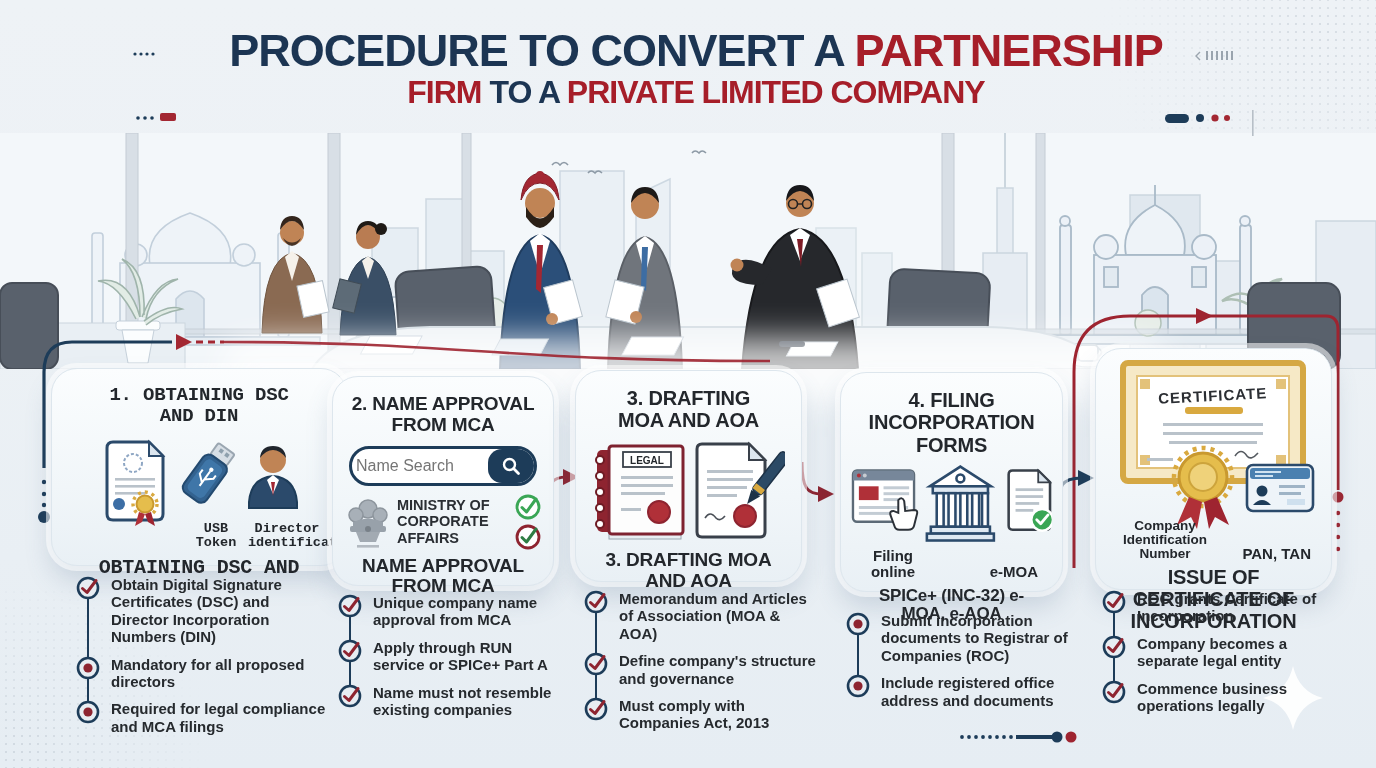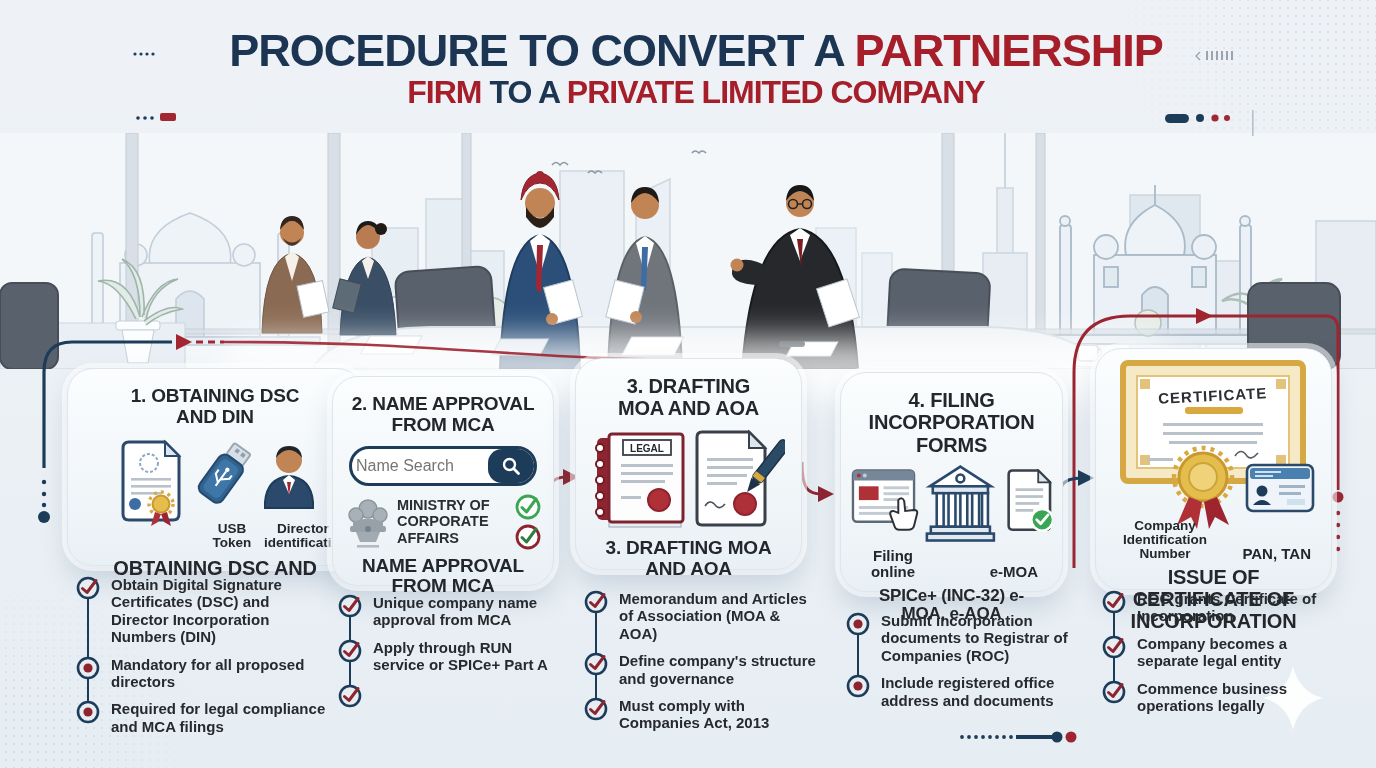--- a/index.html
+++ b/index.html
@@ -285,21 +285,21 @@
           <circle cx="1004" cy="737" r="1.9"></circle>
           <circle cx="1011" cy="737" r="1.9"></circle>
       </g>
       <line x1="1016" y1="737" x2="1052" y2="737" stroke="#1d3c59" stroke-width="4"></line>
       <circle cx="1057" cy="737" r="5.5" fill="#1d3c59"></circle>
       <circle cx="1071" cy="737" r="5.5" fill="#9e2430"></circle>
       <path d="M1293,666 q6,26 30,32 q-24,6 -30,32 q-6,-26 -30,-32 q24,-6 30,-32 Z" fill="#ffffff" opacity=".9"></path>
     </g>
   </svg>
 
-  <section class="card" style="left:67px;top:368px;width:296px;height:198px;">
+  <section class="card" style="left:51px;top:368px;width:296px;height:198px;font-family:Liberation Mono, monospace;">
     <h3 style="max-width:200px;">1. OBTAINING DSC AND DIN</h3>
     <div class="iconrow" style="gap:10px;">
       <svg width="200" height="92" viewBox="0 0 200 92">
         <g>
           <path d="M8,12 Q8,6 14,6 H50 L64,20 V78 Q64,84 58,84 H14 Q8,84 8,78 Z" fill="#fff" stroke="#2b4a6b" stroke-width="3"></path>
           <path d="M50,6 L50,20 H64 Z" fill="#dce6ef" stroke="#2b4a6b" stroke-width="2"></path>
           <circle cx="34" cy="27" r="9" fill="none" stroke="#8fa7c4" stroke-width="2" stroke-dasharray="3,2"></circle>
           <rect x="16" y="42" width="40" height="2.6" fill="#b9c2ca"></rect>
             <rect x="16" y="49" width="40" height="2.6" fill="#b9c2ca"></rect>
             <rect x="16" y="56" width="30" height="2.6" fill="#b9c2ca"></rect>
@@ -406,24 +406,25 @@
           <circle cx="12" cy="12" r="10" fill="#e8edf2" stroke="#1d3c59" stroke-width="2.6"></circle>
           <path d="M6.5,12.5 L11,16.5 L20,4.5" fill="none" stroke="#8e2430" stroke-width="3" stroke-linecap="round" stroke-linejoin="round"></path>
         </svg>
       <p>Apply through RUN service or SPICe+ Part A</p>
       </li>
     <li>
       <svg class="bi" width="24" height="24" style="overflow:visible">
           <circle cx="12" cy="12" r="10" fill="#e8edf2" stroke="#1d3c59" stroke-width="2.6"></circle>
           <path d="M6.5,12.5 L11,16.5 L20,4.5" fill="none" stroke="#8e2430" stroke-width="3" stroke-linecap="round" stroke-linejoin="round"></path>
         </svg>
+      <p>Name must not resemble existing companies</p>
       </li>
   </ul>
 
-  <section class="card" style="left:575px;top:358px;width:227px;height:212px;">
+  <section class="card" style="left:575px;top:370px;width:227px;height:212px;">
     <h3 style="max-width:150px;font-size:20px;">3. DRAFTING MOA AND AOA</h3>
     <div class="iconrow">
       <svg width="192" height="104" viewBox="0 0 192 104">
         <g transform="translate(4,6)">
           <rect x="12" y="88" width="72" height="5" fill="#e8edf2" stroke="#9aa6b1"></rect>
           <rect x="0" y="4" width="16" height="82" rx="5" fill="#8e2430"></rect>
           <rect x="12" y="0" width="74" height="88" rx="3" fill="#fdfdfd" stroke="#7e2230" stroke-width="3"></rect>
           <circle cx="3" cy="14" r="4" fill="#fff" stroke="#6e1b24" stroke-width="2"></circle>
             <circle cx="3" cy="30" r="4" fill="#fff" stroke="#6e1b24" stroke-width="2"></circle>
             <circle cx="3" cy="46" r="4" fill="#fff" stroke="#6e1b24" stroke-width="2"></circle>

